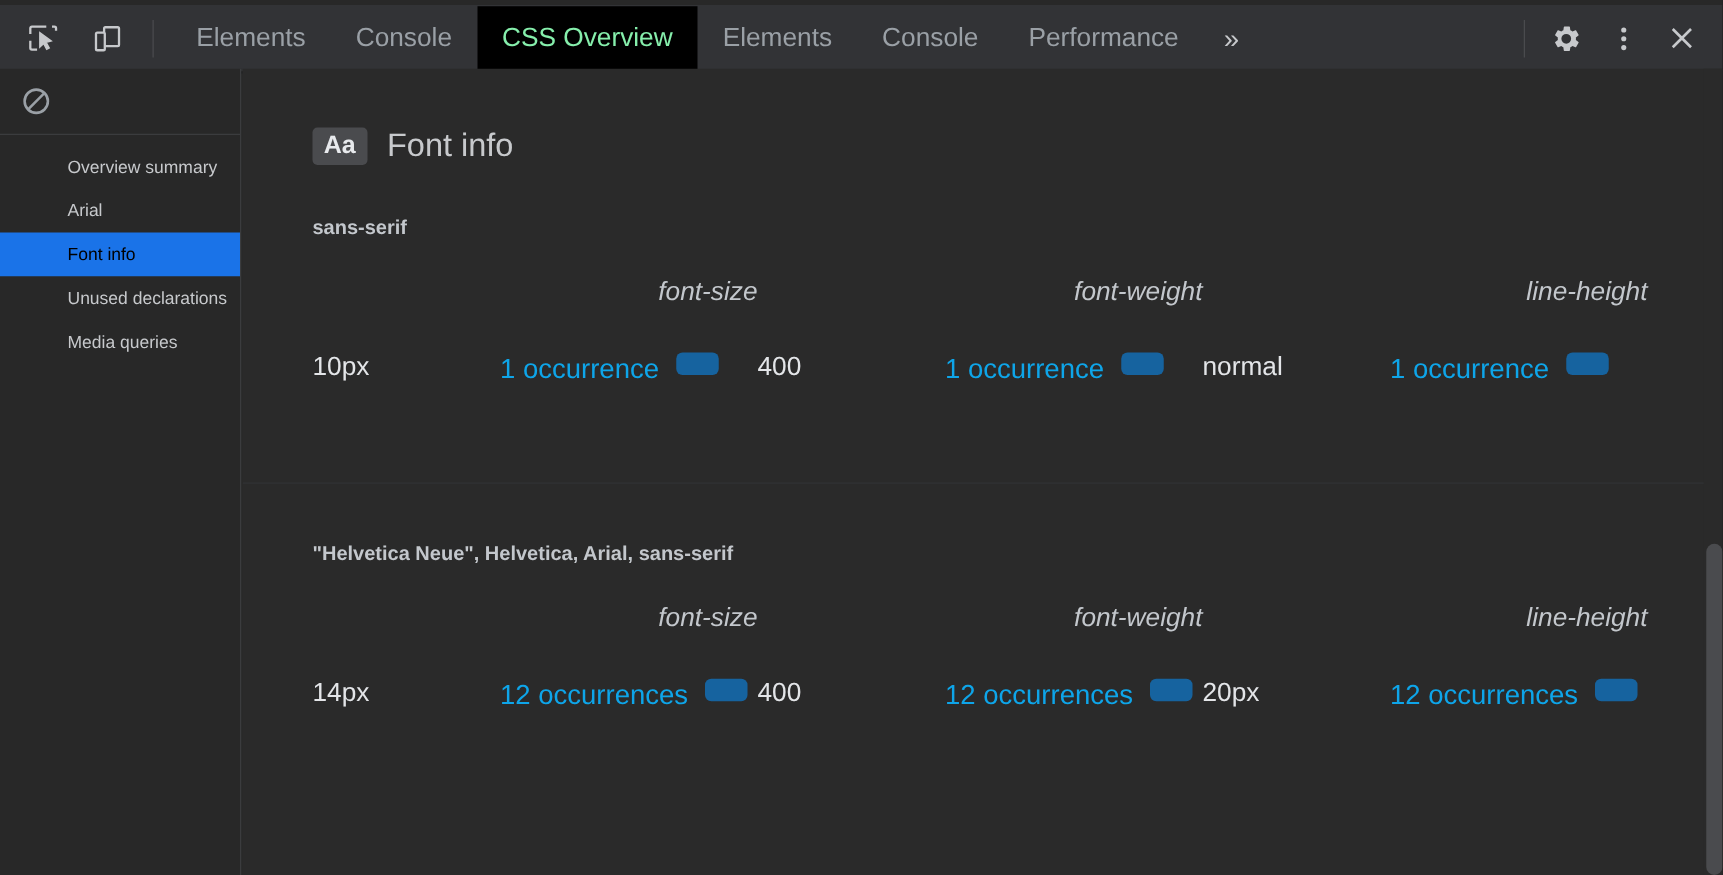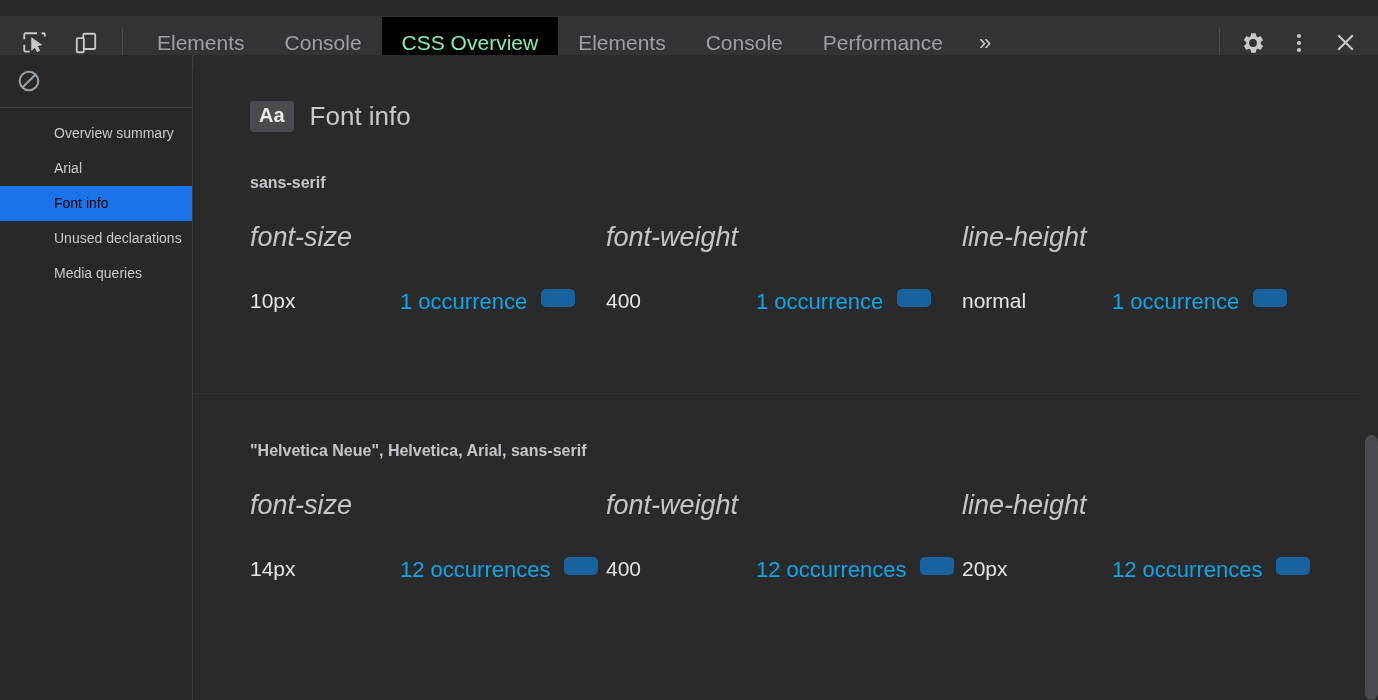--- a/index.html
+++ b/index.html
@@ -6,21 +6,21 @@
   html, body {
     width: 1378px; height: 700px;
     background: #202124;
     font-family: "Liberation Sans", sans-serif;
     overflow: hidden;
   }
   #app { position: relative; width: 1378px; height: 700px; background: #282828; }
 
   
   .tabbar {
-    position: absolute; top: 16px; left: 0; width: 1378px; height: 55px;
+    position: absolute; top: 4px; left: 0; width: 1378px; height: 55px;
     background: #323336;
     border-bottom: 2px solid #1f1f20;
     display: flex; align-items: center;
   }
   .tb-icon {
     width: 44px; height: 44px; margin-left: 8px;
     display: flex; align-items: center; justify-content: center;
     cursor: pointer; border-radius: 3px;
   }
   .tb-icon:first-child { margin-left: 12px; }
@@ -67,37 +67,37 @@
     background: #2a2a2a; overflow: hidden;
   }
   .section {
     position: relative;
     padding: 0 0 0 56px;
   }
   .section.first { padding-top: 46px; }
   .sec-divider { height: 1px; background: #313234; margin-top: 8px; }
 
   .panel-title {
-    display: flex; gap: 16px; margin-bottom: 42px;
+    display: flex; align-items: center; gap: 16px; margin-bottom: 42px;
   }
   .aa-badge {
     background: #4a4b4e; color: #e8eaed; border-radius: 4px;
     font-size: 20px; font-weight: bold; padding: 3px 9px 4px 9px;
     line-height: 23px;
   }
   .panel-title-text { font-size: 26px; color: #c7c9cc; }
 
   .font-family {
     font-size: 16px; font-weight: bold; color: #c3c7cc;
     margin-bottom: 30px;
   }
   .metrics { display: flex; }
   .metric-col { width: 356px; }
   .metric-label {
-    font-size: 27px; font-style: italic; color: #c3c7cc; margin-bottom: 36px;
+    font-size: 21px; font-style: italic; color: #c3c7cc; margin-bottom: 36px; text-align: right;
   }
   .metric-row { display: flex; }
   .metric-value {
     font-size: 21px; color: #e3e5e8; width: 150px; flex: none;
   }
   .metric-occ {
     font-size: 22px; color: #0ea5e9; white-space: nowrap; margin-right: 14px;
   }
   .metric-bar {
     height: 18px; width: 34px; background: #16639f; border-radius: 5px;

